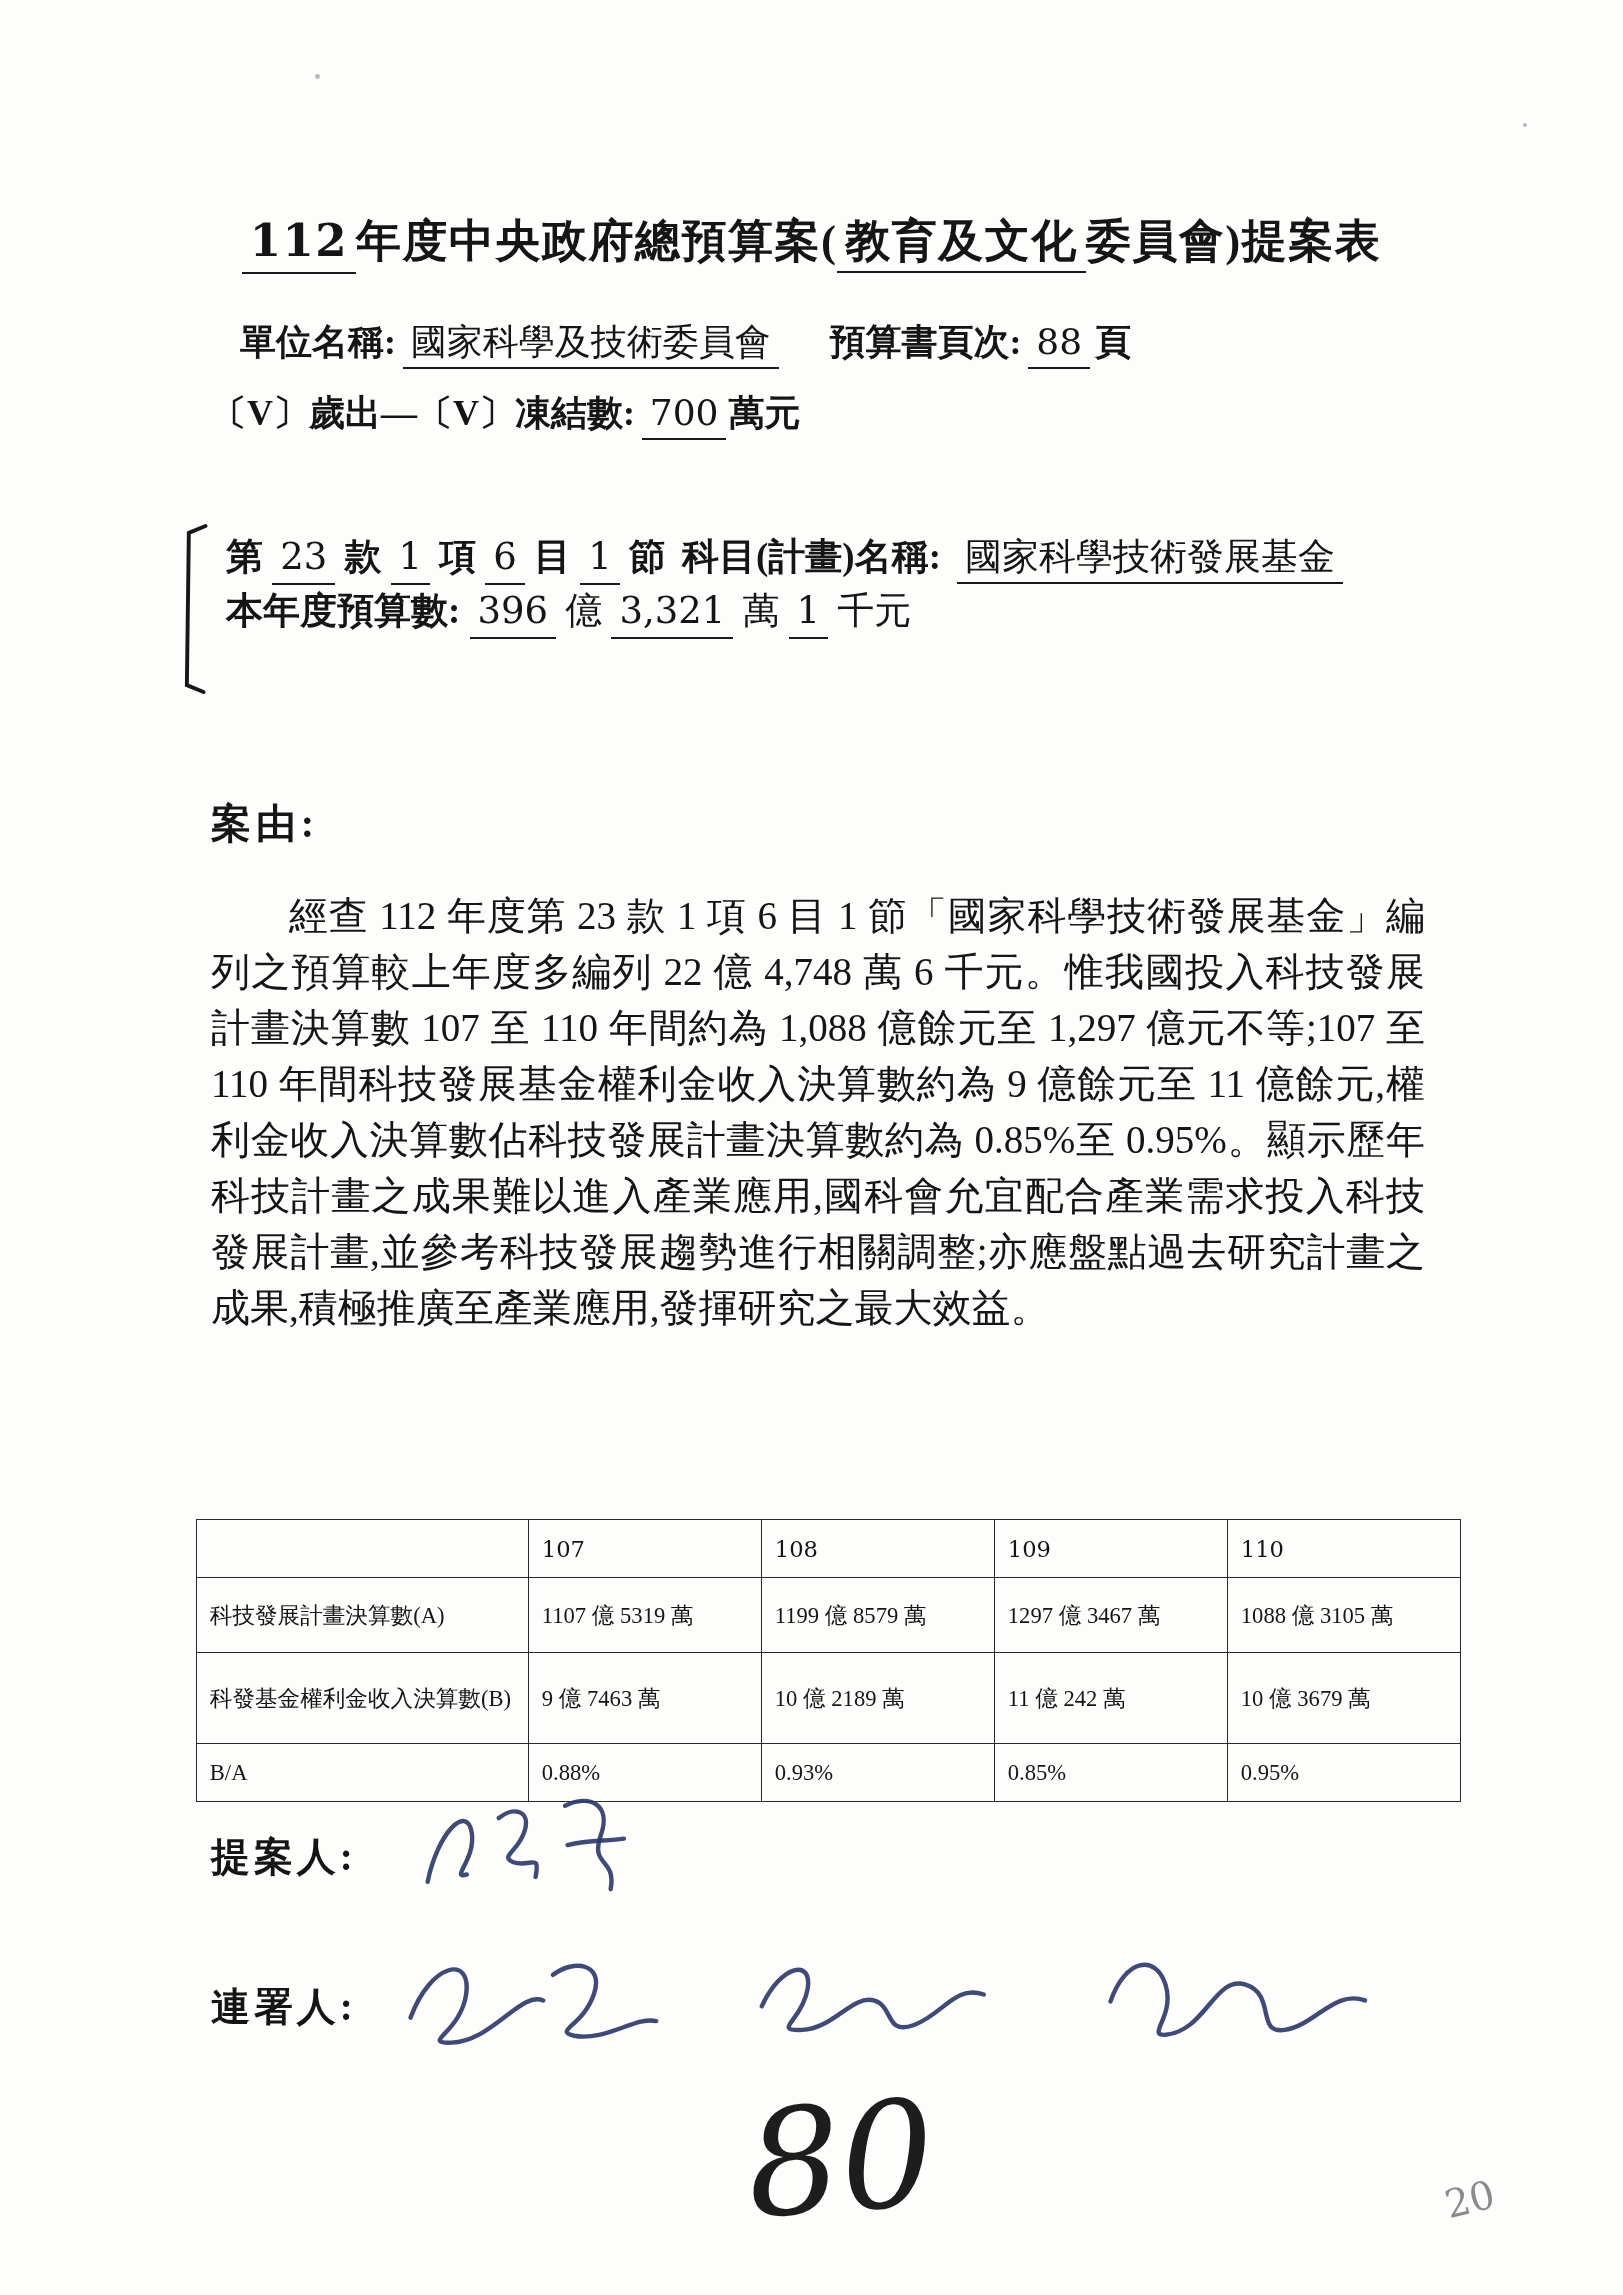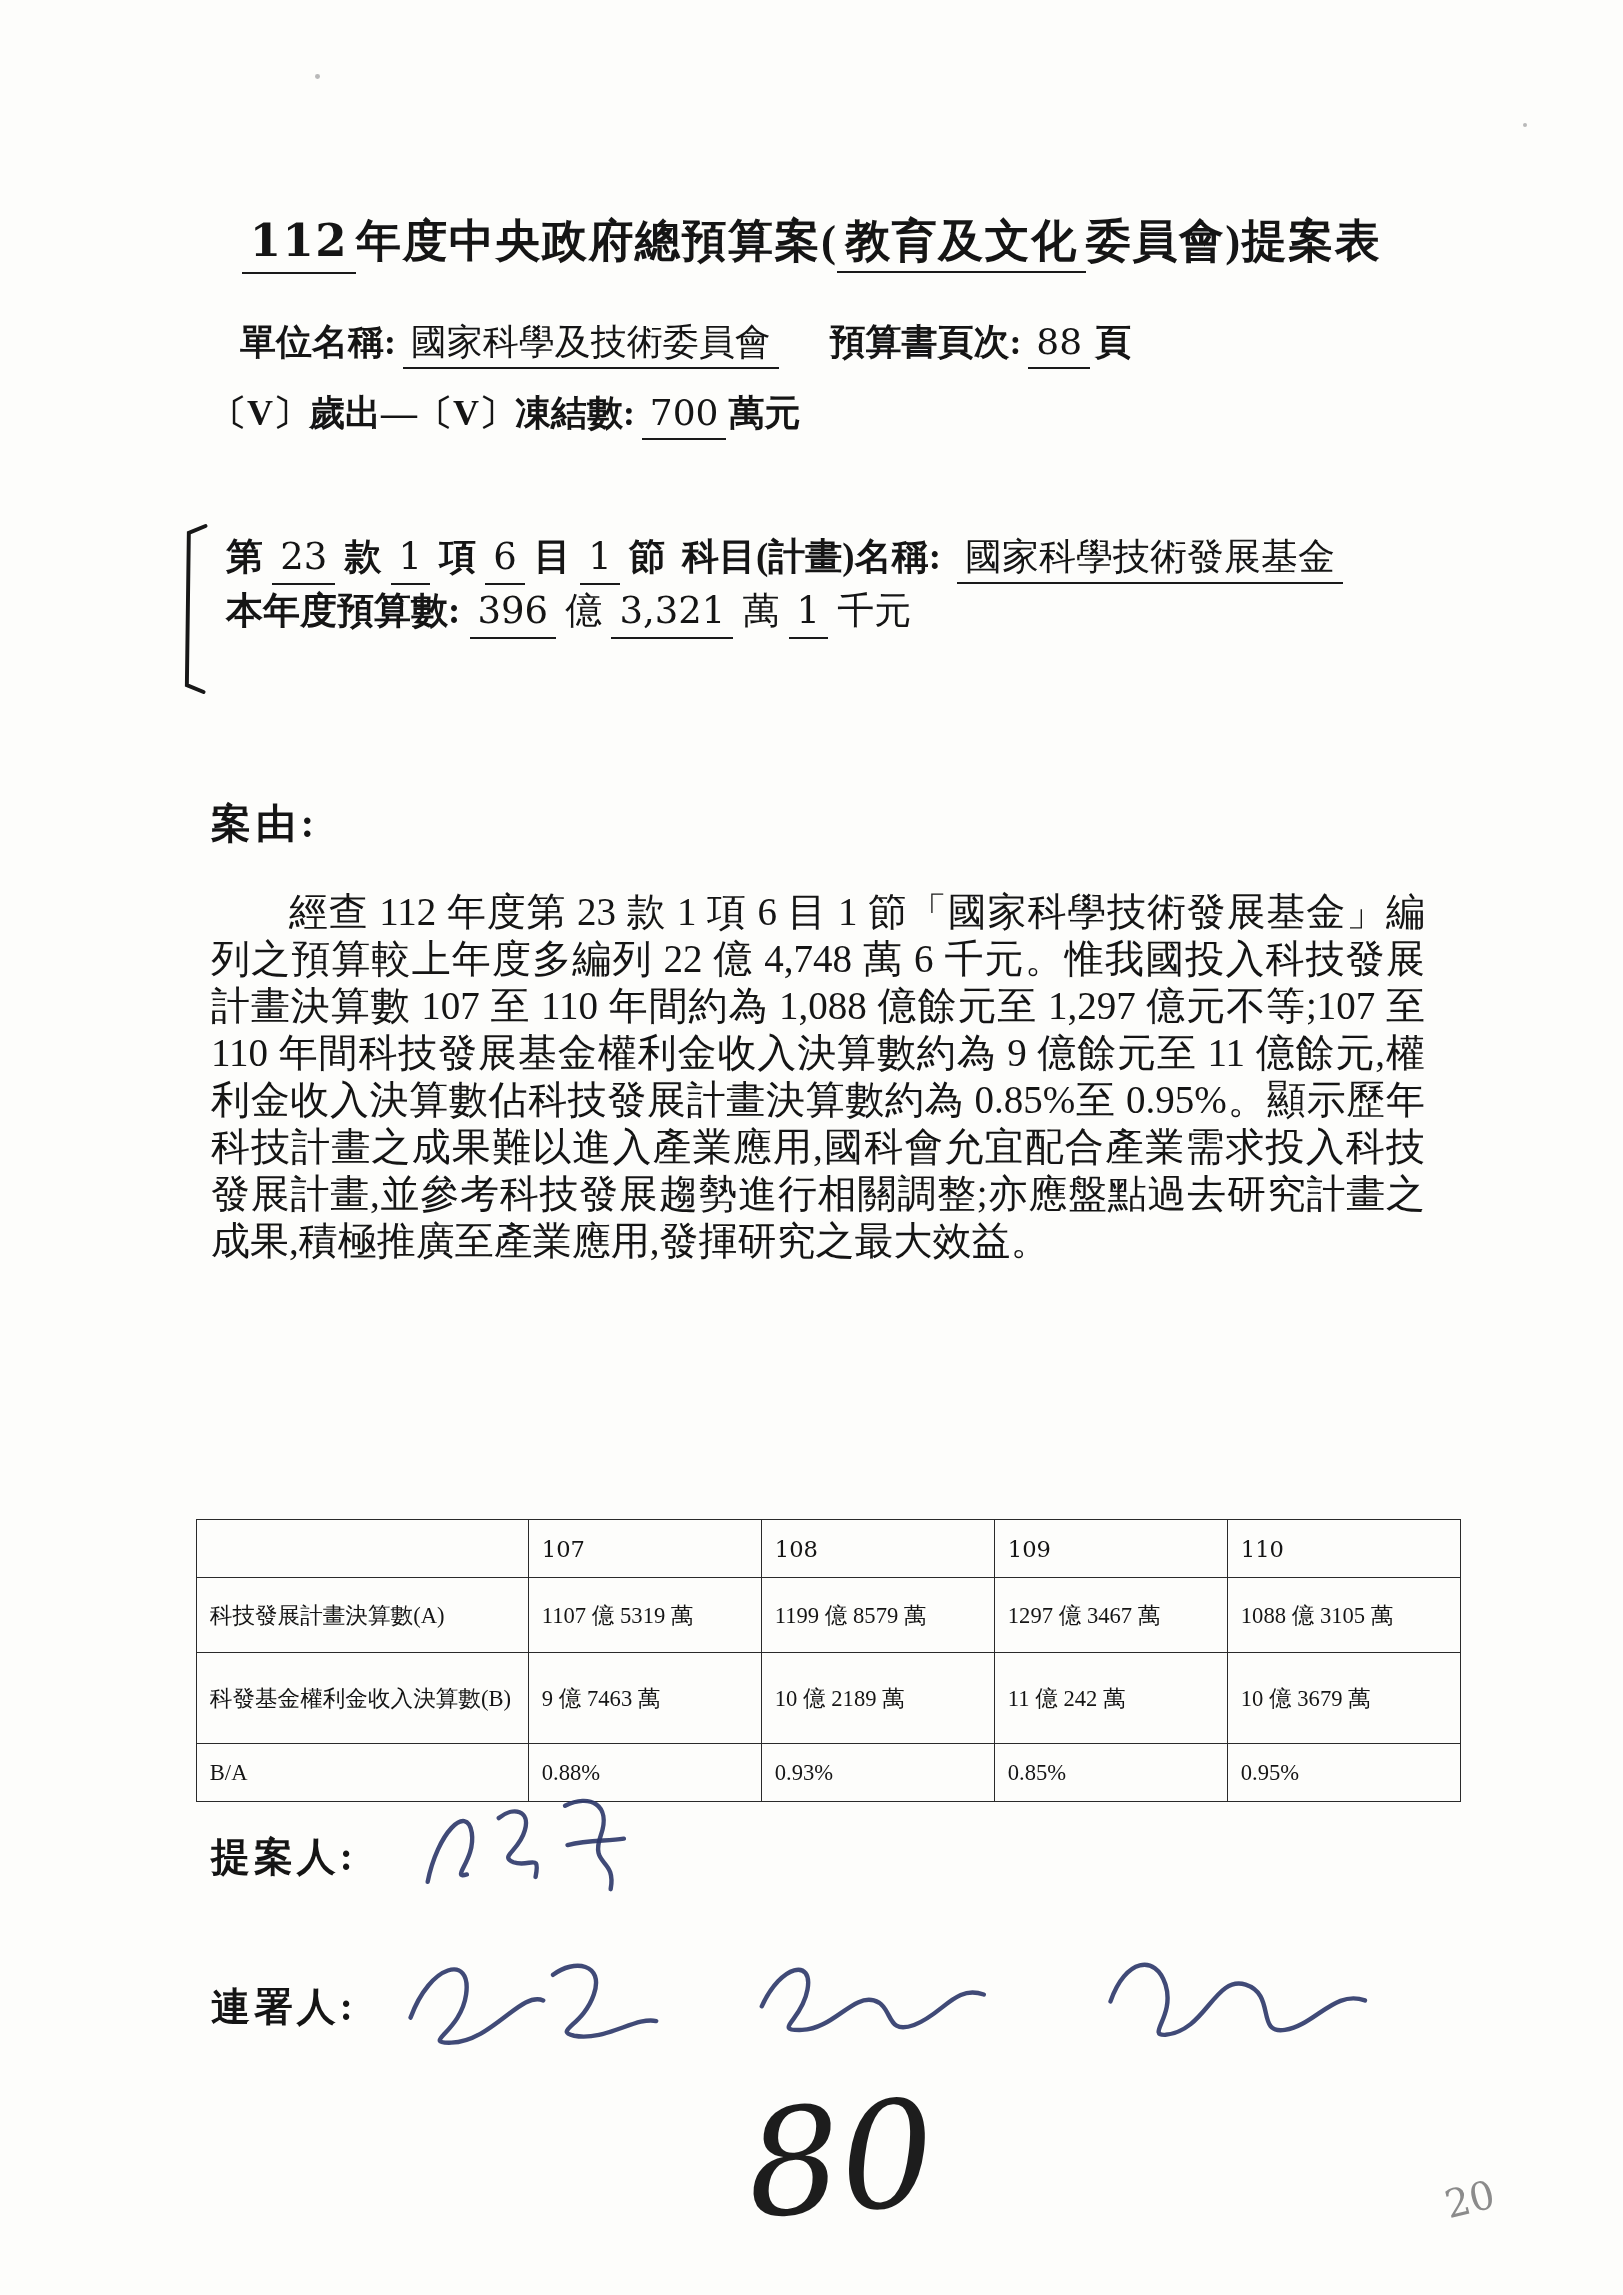--- a/index.html
+++ b/index.html
@@ -36,21 +36,21 @@
   }
   .subject-bracket {
     position:absolute; left:-47px; top:-6.9px; width:29.5px; height:172px;
   }
   .case-heading {
     position:absolute; top:796px; left:211px;
     font-size:40px; font-weight:700; letter-spacing:4.9px;
   }
   .body-text {
     position:absolute; top:888px; left:211px; width:1214px;
-    font-size:39px; line-height:47px; text-align:justify;
+    font-size:39px; line-height:56px; text-align:justify;
   }
   .body-text p { margin:0; text-indent:2em; }
 
   table.data {
     position:absolute; top:1519px; left:196px;
     border-collapse:collapse;
     font-size:22.6px;
   }
   table.data th, table.data td {
     border:1.5px solid #2a2a2a;

